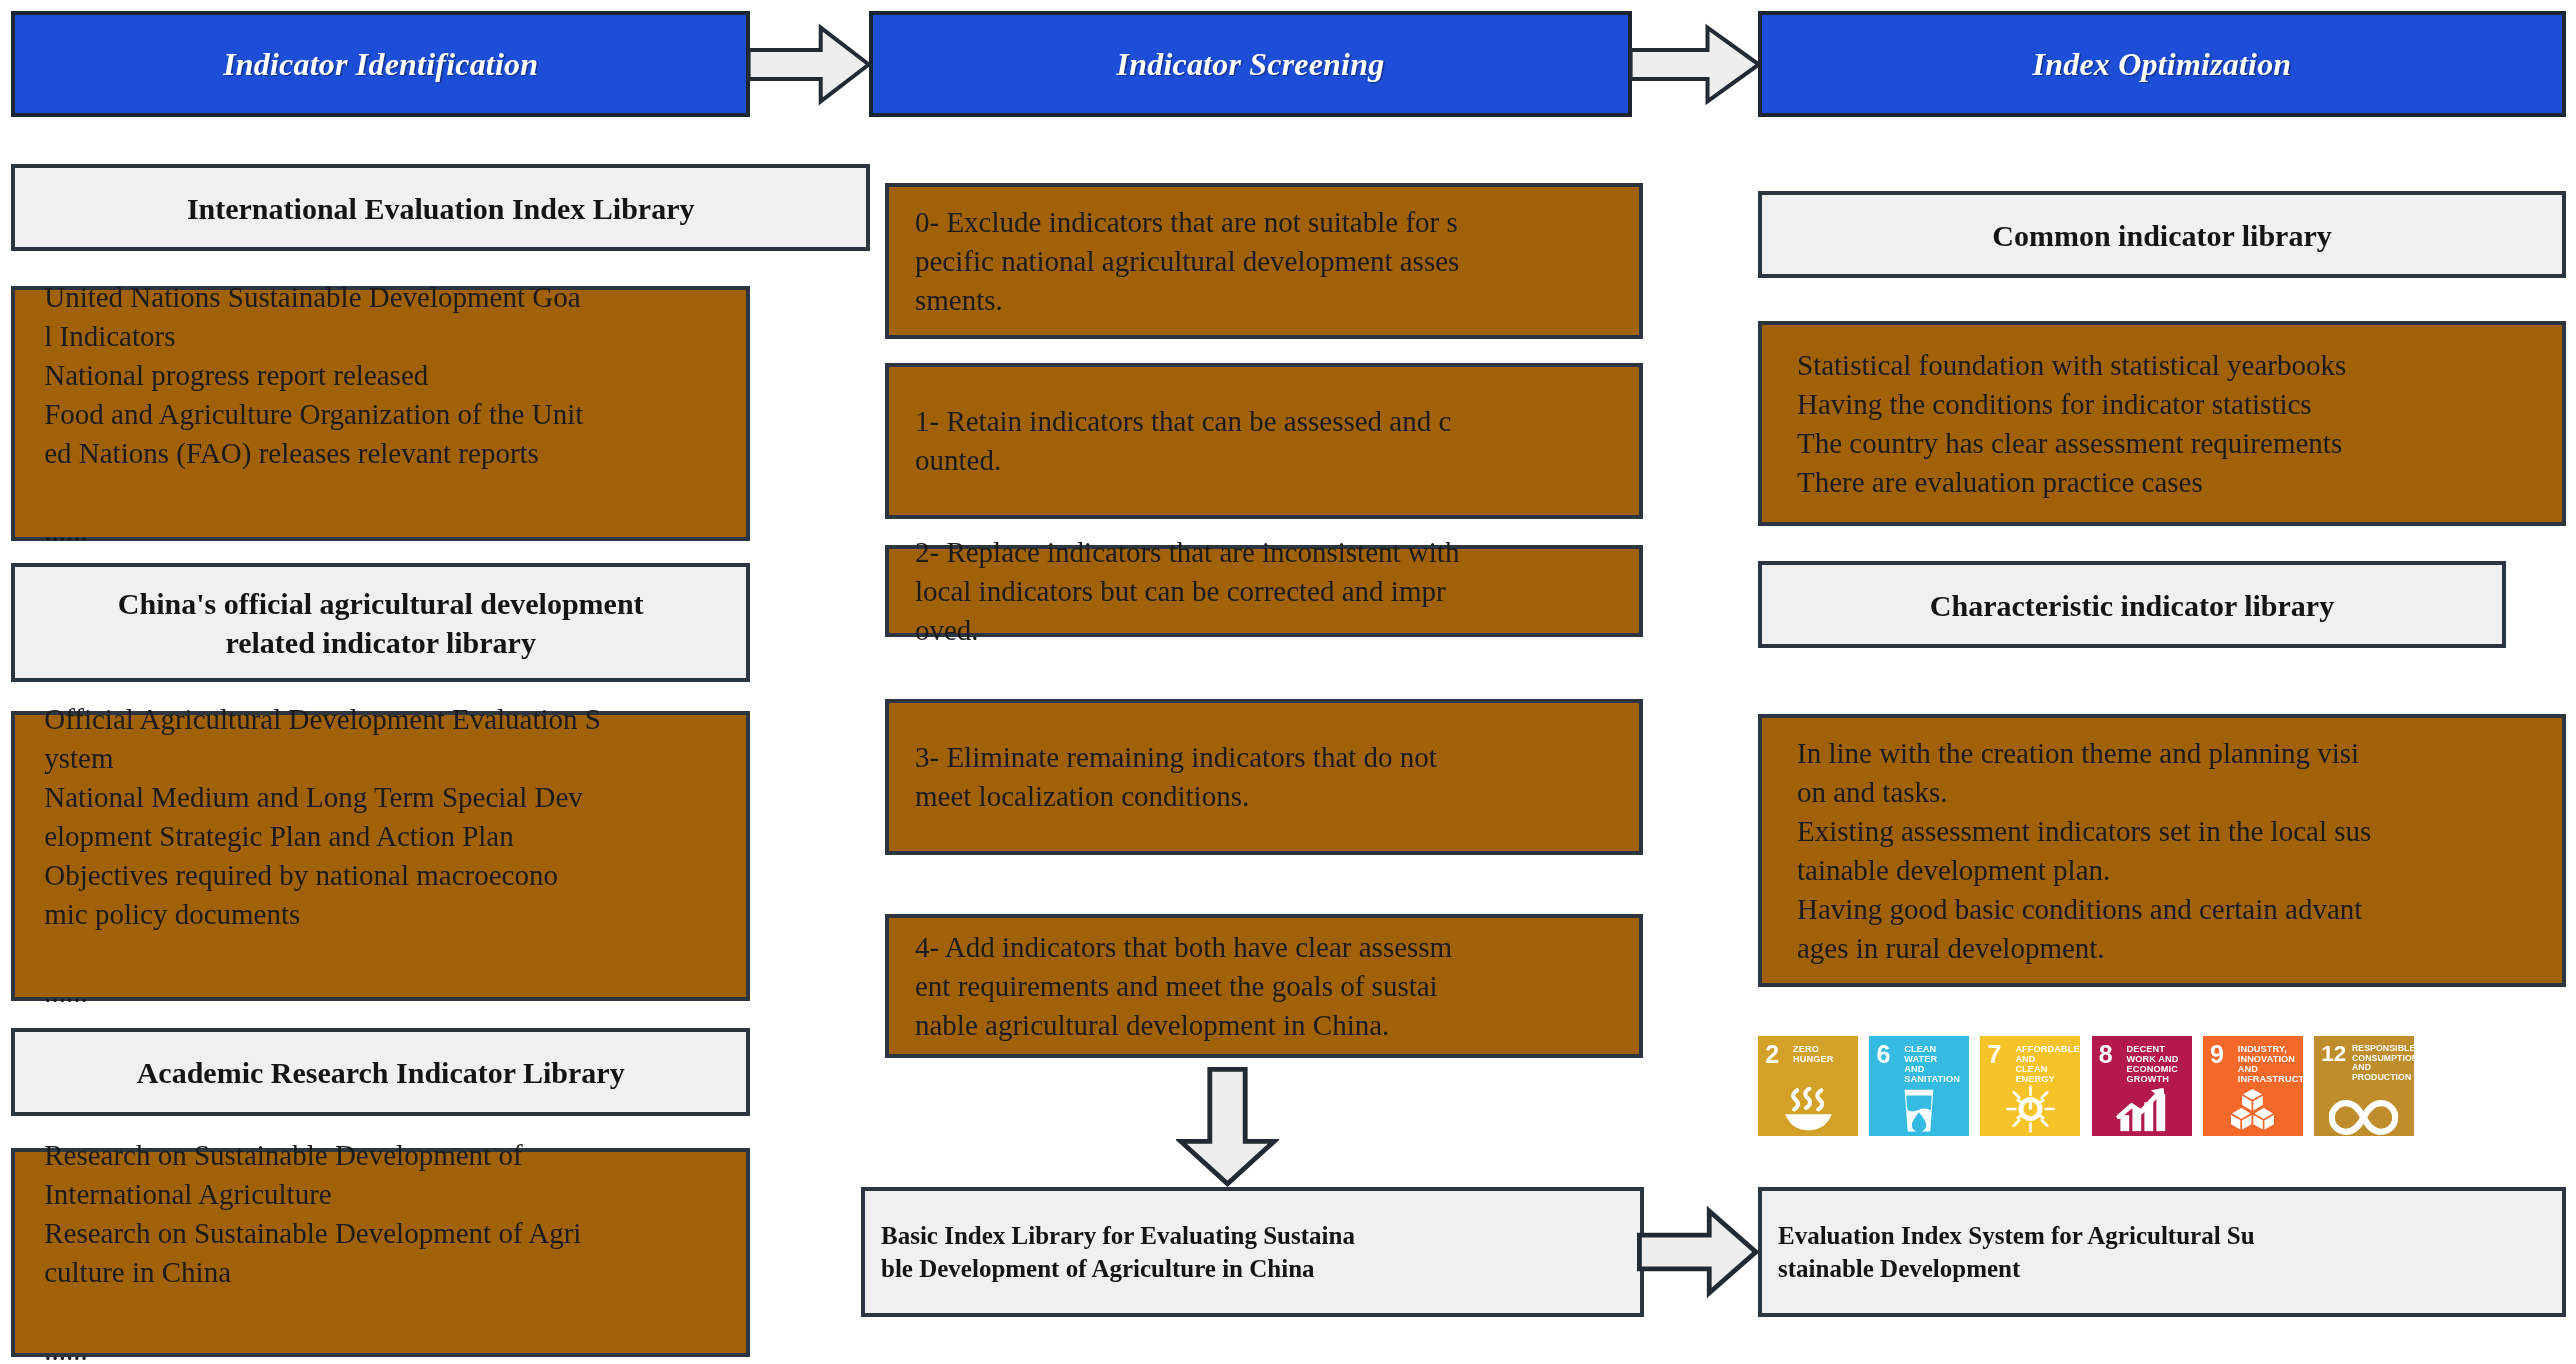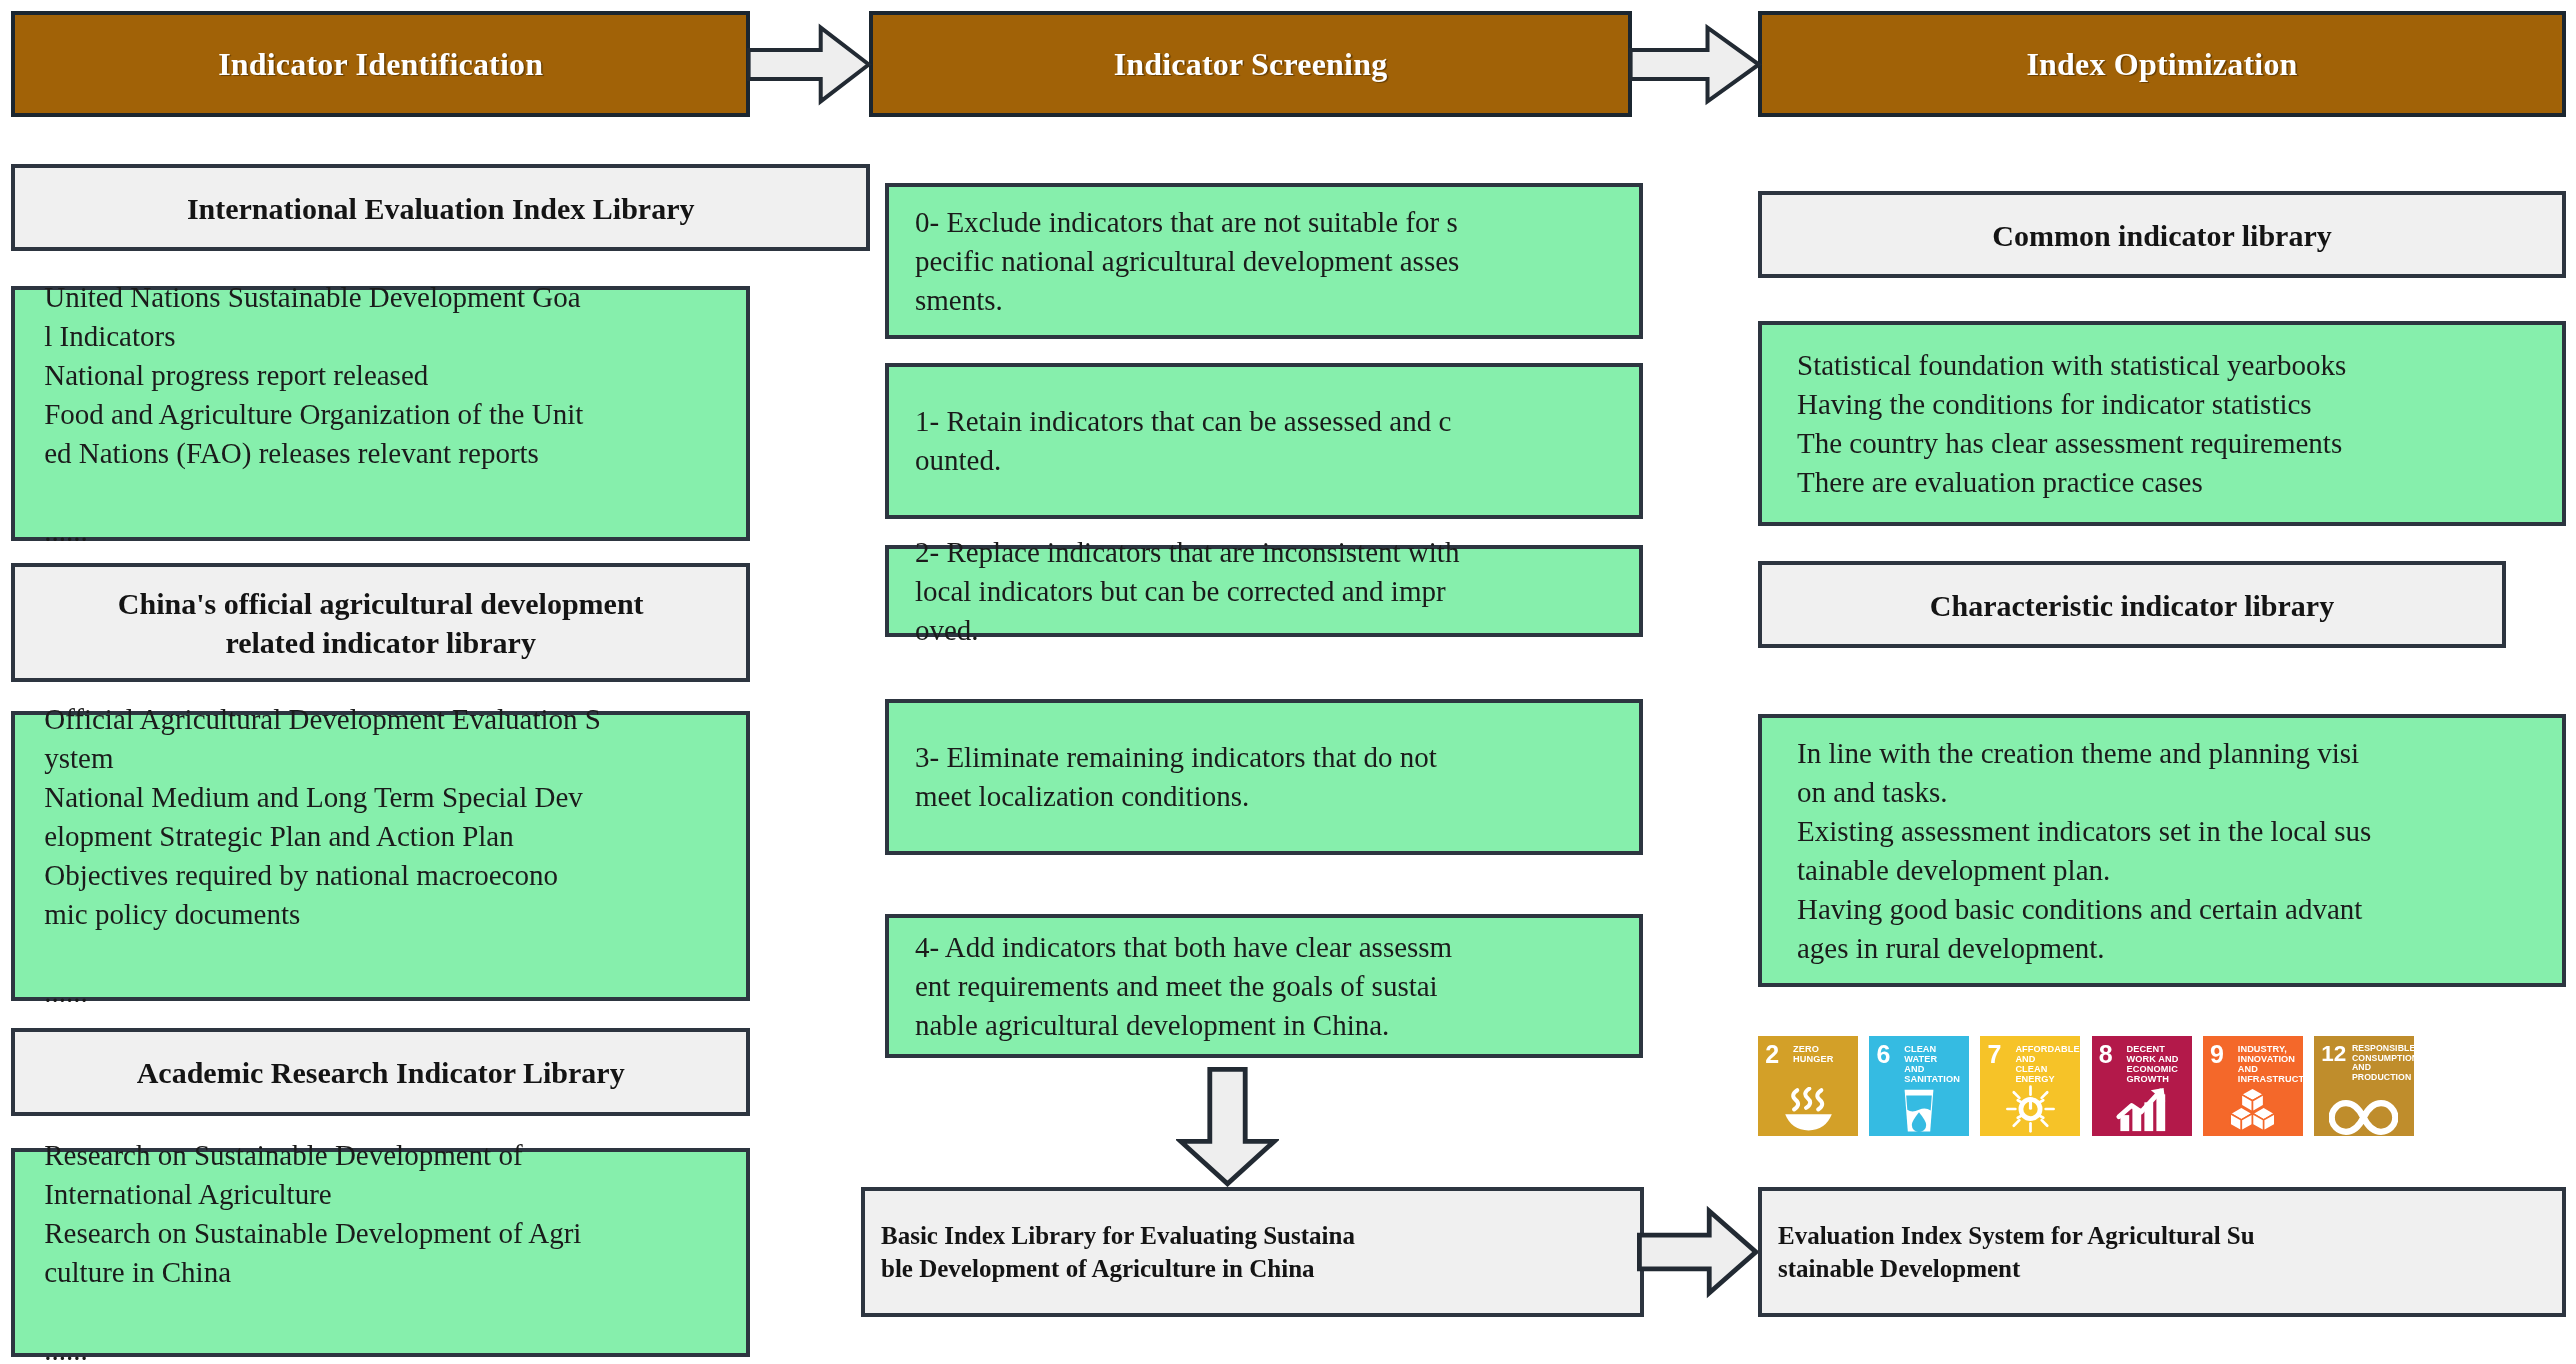--- a/index.html
+++ b/index.html
@@ -22,28 +22,29 @@
   }
 
   
   .box {
     position: absolute;
     box-sizing: border-box;
     border: 4px solid #2d3540;
     background: #ffffff;
   }
   .box.header-band {
-    background: #a16207;
+    background: #1d4ed8;
     border-color: #1b2630;
+    font-style: italic;
   }
   .box.title-box {
     background: #f0f0f0;
   }
   .box.body-box {
-    background: #86efac;
+    background: #a16207;
   }
   .box.result-box {
     background: #f0f0f0;
   }
 
   
   .band-title {
     position: absolute;
     left: 0; right: 0;
     top: 50%;

